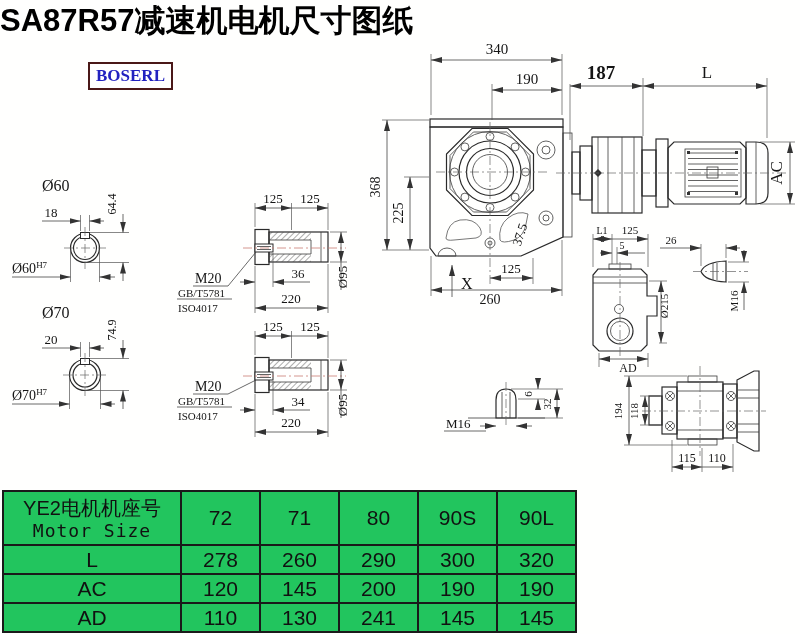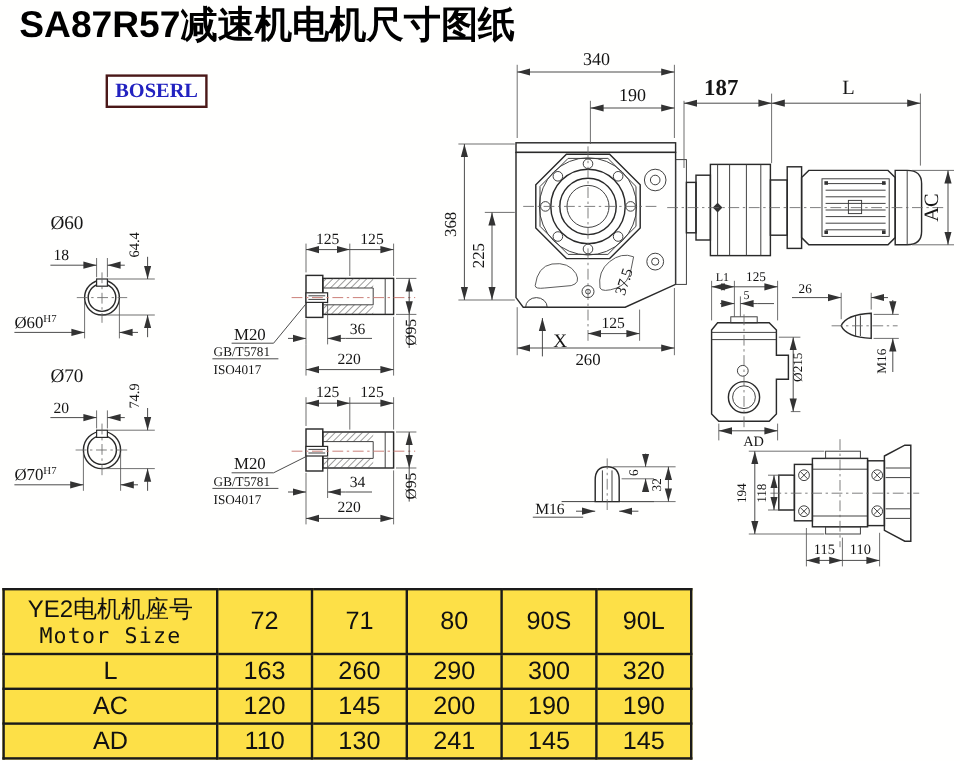--- a/index.html
+++ b/index.html
@@ -1,33 +1,33 @@
 <!DOCTYPE html>
 <html><head>
 <meta charset="utf-8">
 <style>
   html,body{margin:0;padding:0;background:#ffffff;}
   .page{position:relative;width:800px;height:634px;background:#fffffe;overflow:hidden;
         font-family:"Liberation Sans",sans-serif;}
-  .title{position:absolute;left:16px;top:0px;font-size:31px;font-weight:bold;color:#000;
+  .title{position:absolute;left:0;top:0px;font-size:31px;font-weight:bold;color:#000;
          letter-spacing:0px;white-space:nowrap;}
   .logo{position:absolute;left:64px;top:62px;border:2px solid #4a1818;background:#fff;
         color:#2222c0;font-family:"Liberation Serif",serif;font-weight:bold;font-size:17px;
         padding:0px 6px;line-height:24px;margin-left:24px;}
   svg{position:absolute;left:0;top:0;}
   svg text{fill:#151515;font-family:"Liberation Serif",serif;}
   .p{stroke:#2a2a2a;stroke-width:1.2;fill:none;}
   .p2{stroke:#3a3a3a;stroke-width:0.8;fill:none;}
   .d{stroke:#444;stroke-width:0.8;fill:none;}
   .e{stroke:#555;stroke-width:0.7;fill:none;}
   .cl{stroke:#666;stroke-width:0.7;fill:none;stroke-dasharray:9 3 2 3;}
   .clr{stroke:#c97b74;stroke-width:0.8;fill:none;stroke-dasharray:9 3 2 3;}
   .blob{stroke:#555;stroke-width:0.8;fill:none;}
   table.spec{position:absolute;left:2px;top:490px;width:575px;border-collapse:collapse;
-             table-layout:fixed;background:#fde047;}
+             table-layout:fixed;background:#22c55e;}
   table.spec th,table.spec td{border:2px solid #1a1a1a;text-align:center;vertical-align:middle;
              padding:0;color:#111;font-weight:normal;}
   table.spec tr.hdr{height:54px;}
   table.spec tr.row{height:29px;font-size:21px;}
   .hdr th{font-size:21px;}
   .hcn{font-size:20px;line-height:1.25;}
   .hen{font-family:"DejaVu Sans Mono",monospace;font-size:18px;letter-spacing:1px;line-height:1.1;}
   .col0{width:176px;}
 </style>
 </head>
@@ -425,21 +425,21 @@
         <div class="hen">Motor Size</div>
       </th>
       <th>72</th>
       <th>71</th>
       <th>80</th>
       <th>90S</th>
       <th>90L</th>
     </tr>
     <tr class="row">
       <td>L</td>
-      <td>163</td>
+      <td>278</td>
       <td>260</td>
       <td>290</td>
       <td>300</td>
       <td>320</td>
     </tr>
     <tr class="row">
       <td>AC</td>
       <td>120</td>
       <td>145</td>
       <td>200</td>

